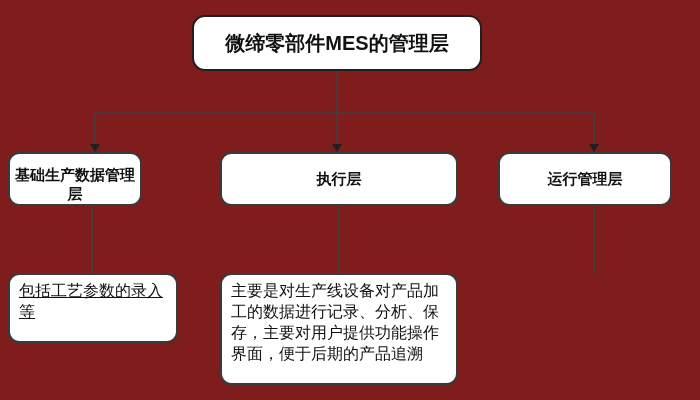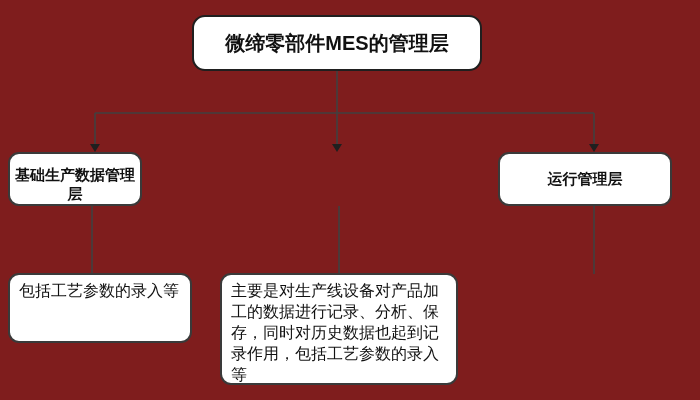--- a/index.html
+++ b/index.html
@@ -51,21 +51,21 @@
   .desc-node {
     top: 273px;
     padding: 5px 9px;
     font-size: 16px;
     font-weight: normal;
     line-height: 21px;
     text-align: left;
     letter-spacing: 0;
     word-break: break-all;
   }
-  .desc-node.pos-0 { left: 8px;   width: 184px; height: 70px;  }
+  .desc-node.pos-0 { left: 8px;   width: 170px; height: 70px; text-decoration: underline;  }
   .desc-node.pos-1 { left: 220px; width: 238px; height: 112px; }
   .desc-node.pos-2 { left: 502px; width: 186px; height: 90px;  }
 </style>
 </head>
 <body>
 
 <div class="canvas">
 
   <svg class="connectors" viewBox="0 0 700 400" xmlns="http://www.w3.org/2000/svg">
 
@@ -87,23 +87,26 @@
   </svg>
 
   <div class="node centered root-node">
     <span>微缔零部件MES的管理层</span>
   </div>
 
   <div class="node centered layer-node pos-0">
     <span>基础生产数据管理层</span>
   </div>
 
+  <div class="node centered layer-node pos-1">
+    <span>执行层</span>
+  </div>
 
   <div class="node centered layer-node pos-2">
     <span>运行管理层</span>
   </div>
 
   <div class="node desc-node pos-0">包括工艺参数的录入等</div>
 
-  <div class="node desc-node pos-1">主要是对生产线设备对产品加工的数据进行记录、分析、保存，同时对历史数据也起到记录作用，包括工艺参数的录入等</div>
+  <div class="node desc-node pos-1">主要是对生产线设备对产品加工的数据进行记录、分析、保存，主要对用户提供功能操作界面，便于后期的产品追溯</div>
 
 
 </div>
 
 </body></html>

